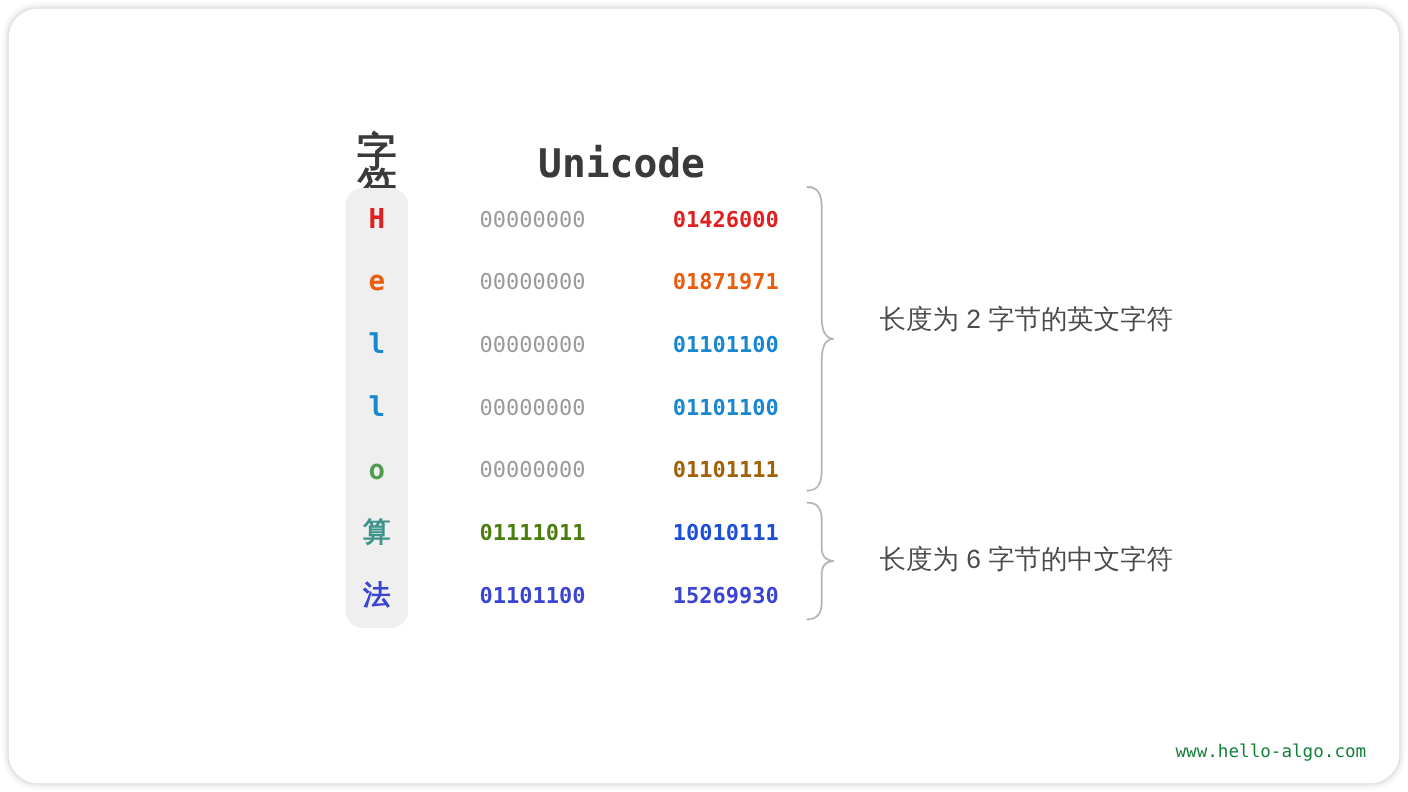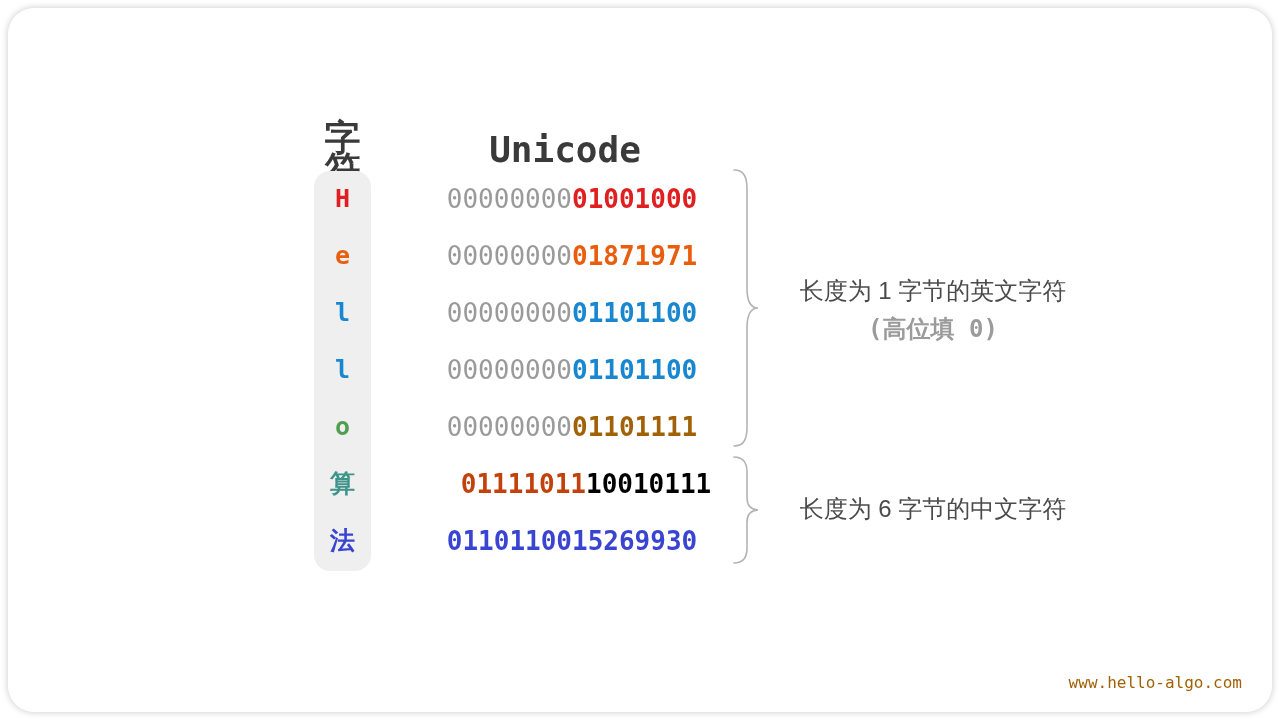--- a/index.html
+++ b/index.html
@@ -9,49 +9,49 @@
   .col-header{position:absolute;font-weight:bold;color:#3a3a3a;text-align:center;
     font-size:36px;line-height:32px;}
   .char-header{left:306px;top:114px;width:57px;}
   .unicode-header{left:421px;top:126px;width:272px;font-family:"DejaVu Sans Mono",monospace;}
   .char-col-bg{position:absolute;left:306px;top:163px;width:57px;height:400px;
     background:#efefef;border-radius:16px;}
   .row{position:absolute;left:0;width:1264px;height:32px;}
   .char-cell{position:absolute;left:306px;top:0;width:57px;text-align:center;
     font-family:"DejaVu Sans Mono",monospace;font-weight:bold;font-size:25px;line-height:32px;}
   .bytes{position:absolute;left:428px;top:0;width:272px;display:flex;
-    justify-content:center;font-family:"DejaVu Sans Mono",monospace;
-    font-size:26px;line-height:32px;}
+    justify-content:space-between;font-family:"DejaVu Sans Mono",monospace;
+    font-size:20px;line-height:32px;}
   .byte{white-space:pre;}
   .byte.gray{color:#9a9a9a;font-weight:normal;}
   .byte.accent{font-weight:bold;}
   .brace{position:absolute;left:720px;}
   .anno{position:absolute;left:762px;width:326px;text-align:center;color:#4b4b4b;
     font-size:24px;line-height:30px;}
   .anno .sub{margin-top:8px;color:#9b9b9b;font-weight:bold;
     font-family:"DejaVu Sans Mono","Liberation Sans",monospace;}
-  .watermark{position:absolute;right:30px;bottom:20px;color:#a16207;
+  .watermark{position:absolute;right:30px;bottom:20px;color:#15803d;
     font-family:"DejaVu Sans Mono",monospace;font-size:16px;}
 </style>
 </head>
 <body>
 
 <div class="card">
 
   <div class="col-header char-header">字符</div>
   <div class="col-header unicode-header">Unicode</div>
 
   <div class="char-col-bg"></div>
 
   <div id="rows">
       <div class="row" style="top: 175px;">
         <div class="char-cell" style="color: rgb(224, 32, 32);">H</div>
         <div class="bytes">
           <span class="byte gray" style="color: rgb(154, 154, 154);">00000000</span>
-          <span class="byte accent" style="color: rgb(224, 32, 32);">01001000</span>
+          <span class="byte accent" style="color: rgb(224, 32, 32);">01426000</span>
         </div>
       </div>
       <div class="row" style="top: 232px;">
         <div class="char-cell" style="color: rgb(234, 93, 13);">e</div>
         <div class="bytes">
           <span class="byte gray" style="color: rgb(154, 154, 154);">00000000</span>
           <span class="byte accent" style="color: rgb(234, 93, 13);">01871971</span>
         </div>
       </div>
       <div class="row" style="top: 289px;">
@@ -71,22 +71,22 @@
       <div class="row" style="top: 403px;">
         <div class="char-cell" style="color: rgb(79, 158, 79);">o</div>
         <div class="bytes">
           <span class="byte gray" style="color: rgb(154, 154, 154);">00000000</span>
           <span class="byte accent" style="color: #a16207;">01101111</span>
         </div>
       </div>
       <div class="row" style="top: 460px;">
         <div class="char-cell" style="color: rgb(62, 148, 138);">算</div>
         <div class="bytes">
-          <span class="byte accent" style="color: #c2410c; margin-left: 28px;">01111011</span>
-          <span class="byte accent" style="color: #000000;">10010111</span>
+          <span class="byte accent" style="color: #4d7c0f;">01111011</span>
+          <span class="byte accent" style="color: #1d4ed8;">10010111</span>
         </div>
       </div>
       <div class="row" style="top: 517px;">
         <div class="char-cell" style="color: rgb(58, 68, 210);">法</div>
         <div class="bytes">
           <span class="byte accent" style="color: rgb(58, 68, 210);">01101100</span>
           <span class="byte accent" style="color: rgb(58, 68, 210);">15269930</span>
         </div>
       </div>
     </div>
@@ -95,22 +95,21 @@
     <path d="M 6,2 C 16,2 19,9 19,21 L 19,120 C 19,131 21,140 30,140
              C 21,140 19,149 19,160 L 19,259 C 19,271 16,278 6,278" fill="none" stroke="#b3b3b3" stroke-width="1.6" stroke-linecap="round"></path>
   </svg>
 
   <svg class="brace" style="top:447px" width="34" height="110" viewBox="0 0 34 110">
     <path d="M 6,2 C 16,2 19,8 19,17 L 19,43 C 19,49 21,54.5 30,55
              C 21,55.5 19,61 19,67 L 19,93 C 19,102 16,108 6,108" fill="none" stroke="#b3b3b3" stroke-width="1.6" stroke-linecap="round"></path>
   </svg>
 
   <div class="anno" style="top:268px">
-    <div>长度为 1 字节的英文字符</div>
-    <div class="sub">(高位填 0)</div>
+    <div>长度为 2 字节的英文字符</div>
   </div>
 
   <div class="anno" style="top:486px">
     <div>长度为 6 字节的中文字符</div>
   </div>
 
   <div class="watermark">www.hello-algo.com</div>
 </div>
 
 </body></html>

